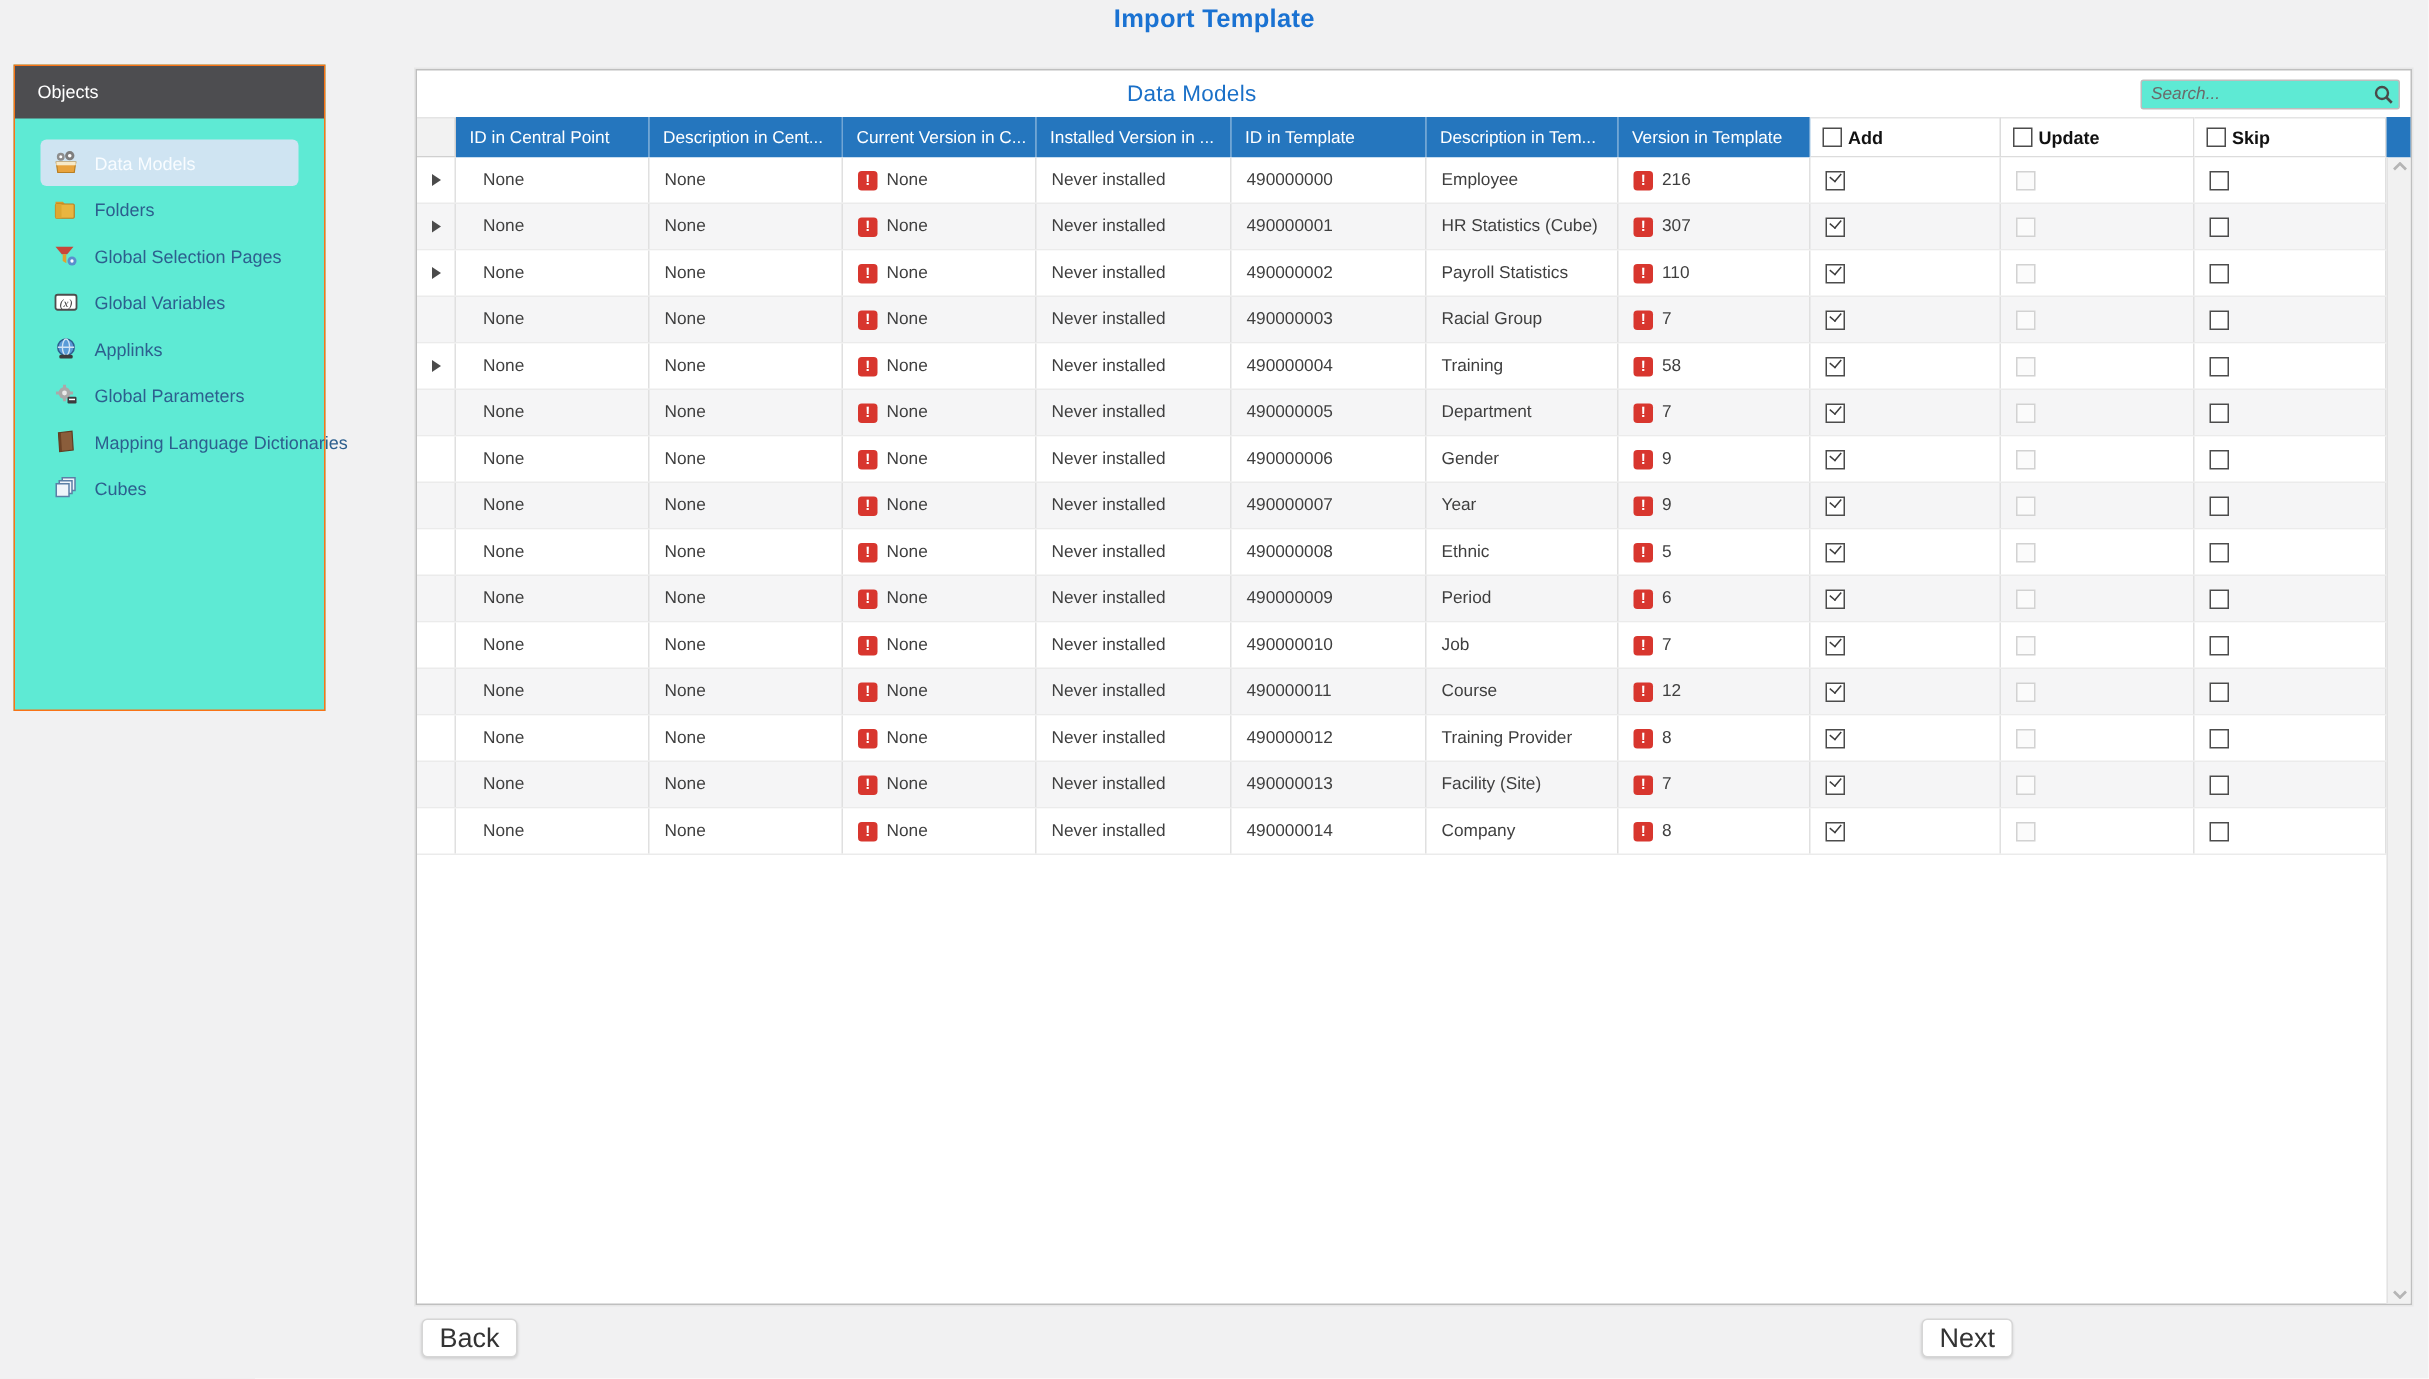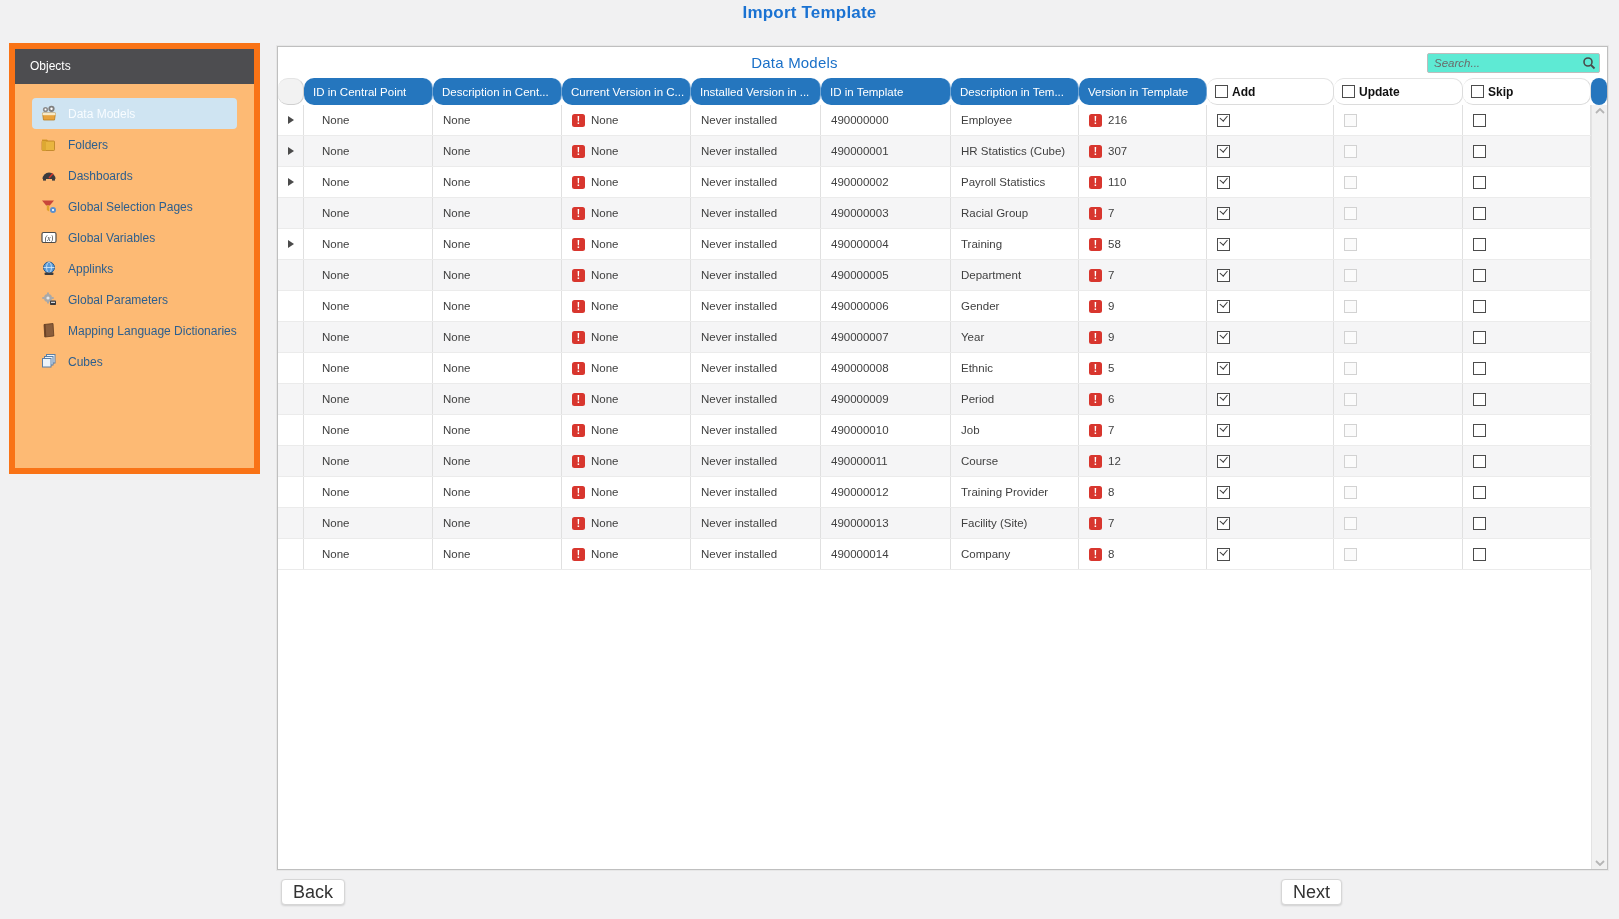--- a/index.html
+++ b/index.html
@@ -12,22 +12,22 @@
     color:#3f3f3f;
   }
   
   .page-title {
     position:absolute; top:3px; left:0; width:1619px;
     text-align:center; font-size:17px; font-weight:bold; color:#1a72d2;
     letter-spacing:.2px;
   }
   
   .sidebar {
-    position:absolute; left:9px; top:43px; width:251px; height:431px;
-    background:#fdba74; border:6px solid #f97316;
+    position:absolute; left:9px; top:43px; width:208px; height:431px;
+    background:#5eead4; border:1px solid #f97316;
   }
   .sidebar-header {
     height:35px; background:#4d4d50; color:#fff;
     font-size:12px; line-height:35px; padding-left:15px;
   }
   .sidebar-list { list-style:none; padding-top:14px; }
   .sidebar-item {
     height:31px; margin:0 17px; padding:0 8px; border-radius:4px;
     display:flex; align-items:center; gap:10px; cursor:pointer;
     color:#2d5f8e; font-size:12px; white-space:nowrap;
@@ -60,21 +60,21 @@
   .search-box input::placeholder { color:#6a6a6a; font-style:italic; }
   .search-icon-btn { width:20px; height:18px; display:flex; align-items:center; justify-content:center; cursor:pointer; }
   
   .ghead, .trow {
     display:grid;
     grid-template-columns:26px 129px 129px 129px 130px 130px 128px 128px 127px 129px 128px;
   }
   .ghead { position:absolute; top:31px; left:0; width:1329px; height:27px;
     grid-template-columns:26px 129px 129px 129px 130px 130px 128px 128px 127px 129px 128px 16px; }
   .hcell {
-    font-size:11.5px; display:flex; align-items:center; overflow:hidden; white-space:nowrap;border-radius:10px;
+    font-size:11.5px; display:flex; align-items:center; overflow:hidden; white-space:nowrap;
   }
   .hcell.blue {
     background:#2576be; color:#fff; padding-left:9px;
     border-right:1px solid rgba(255,255,255,.35);
   }
   .hcell.corner { background:#f2f2f2; border-right:1px solid #d0d0d0; border-bottom:1px solid #d0d0d0; border-top:1px solid #e4e4e4;}
   .hcell.action {
     background:#fff; border-right:1px solid #dcdcdc; border-bottom:1px solid #dcdcdc; border-top:1px solid #e4e4e4;
     padding-left:8px; gap:4px; font-weight:bold; color:#111; font-size:12px;
   }
@@ -152,31 +152,20 @@
       </li>
       <li class="sidebar-item">
         <span class="side-icon">
           <svg viewBox="0 0 18 17">
             <path d="M2 3.5 L7 3.5 L8.5 5.5 L2 5.5 Z" fill="#d99c2b"></path>
             <rect x="2" y="5" width="12.5" height="9.5" rx="0.8" fill="#e9b53f" stroke="#b97f22" stroke-width="0.8"></rect>
             <rect x="2" y="5" width="4" height="9.5" fill="#dda832"></rect>
           </svg>
         </span>
         <span>Folders</span>
-      </li>
-      <li class="sidebar-item">
-        <span class="side-icon">
-          <svg viewBox="0 0 18 17">
-            <path d="M2.5 12 A6.5 6.5 0 0 1 15.5 12 Z" fill="#3b3b3e"></path>
-            <line x1="9" y1="11" x2="13" y2="6.5" stroke="#d8362e" stroke-width="1.4"></line>
-            <rect x="3" y="12" width="3" height="1.6" fill="#3b3b3e"></rect>
-            <rect x="12" y="12" width="3" height="1.6" fill="#3b3b3e"></rect>
-          </svg>
-        </span>
-        <span>Dashboards</span>
       </li>
       <li class="sidebar-item">
         <span class="side-icon">
           <svg viewBox="0 0 18 17">
             <path d="M2 2.5 L14 2.5 L9.8 7.5 L6.2 7.5 Z" fill="#c8463a"></path>
             <path d="M6.8 7.5 L9.2 7.5 L9.2 13.5 L6.8 12 Z" fill="#e0a32e"></path>
             <circle cx="13" cy="12" r="3" fill="#5a8fce"></circle>
             <circle cx="13" cy="12" r="1.1" fill="#fff"></circle>
           </svg>
         </span>

